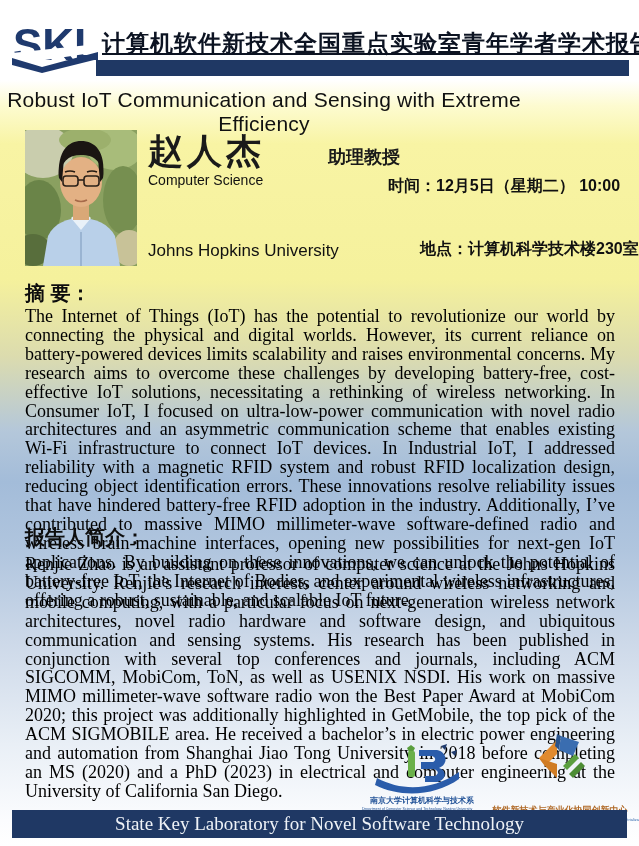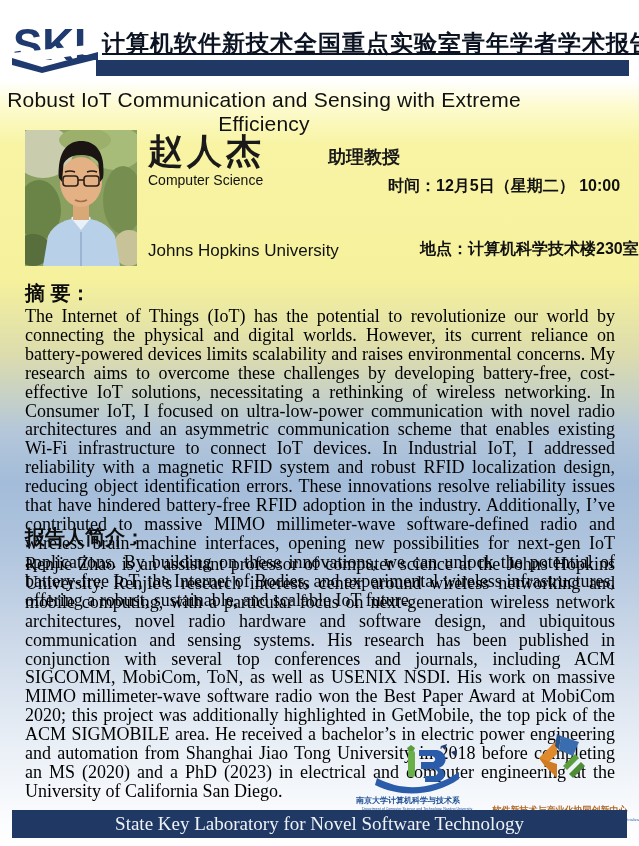--- a/index.html
+++ b/index.html
@@ -46,21 +46,21 @@
   .abstract-heading{top:280px;}
   .bio-heading{top:524px;}
   .sec-body{
     position:absolute;left:25px;width:590px;
     font-family:Liberation Serif, serif;font-size:18px;line-height:18.9px;
     text-align:justify;color:#000;
   }
   .abstract-body{top:307px;}
   .bio-body{top:555px;}
   
-  .logo-nju{position:absolute;left:356px;top:744px;width:118px;text-align:left;}
+  .logo-nju{position:absolute;left:356px;top:744px;width:118px;text-align:right;}
   .logo-cic{position:absolute;left:490px;top:732px;width:140px;text-align:center;}
   .logo-mark{display:block;margin:0 auto;}
   .nju-name{font-size:8px;font-weight:bold;color:#1f5096;white-space:nowrap;margin-top:1px;}
   .nju-sub{font-size:4px;color:#1f5096;white-space:nowrap;transform:scale(.9);}
   .cic-name{font-size:9px;font-weight:bold;color:#b06a28;white-space:nowrap;margin-top:20px;}
   .cic-sub{font-size:4.5px;color:#3a6db0;white-space:nowrap;transform:scale(.9);}
   
   .footer-bar{
     position:absolute;left:12px;top:810px;width:615px;height:28px;background:#1f3864;
     display:flex;align-items:center;justify-content:center;gap:48px;

